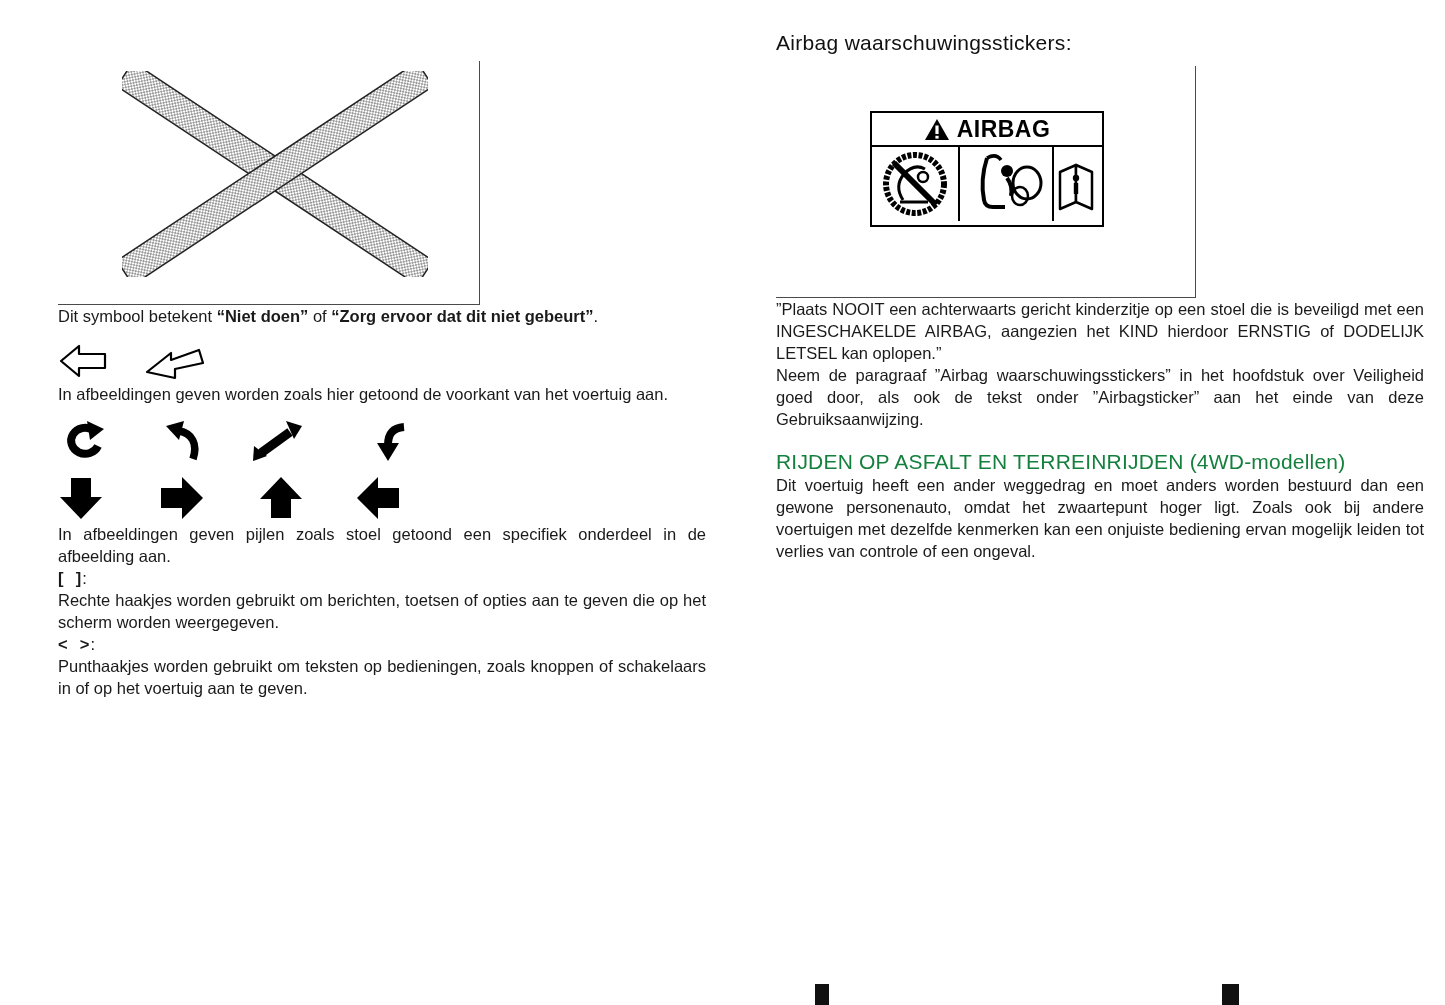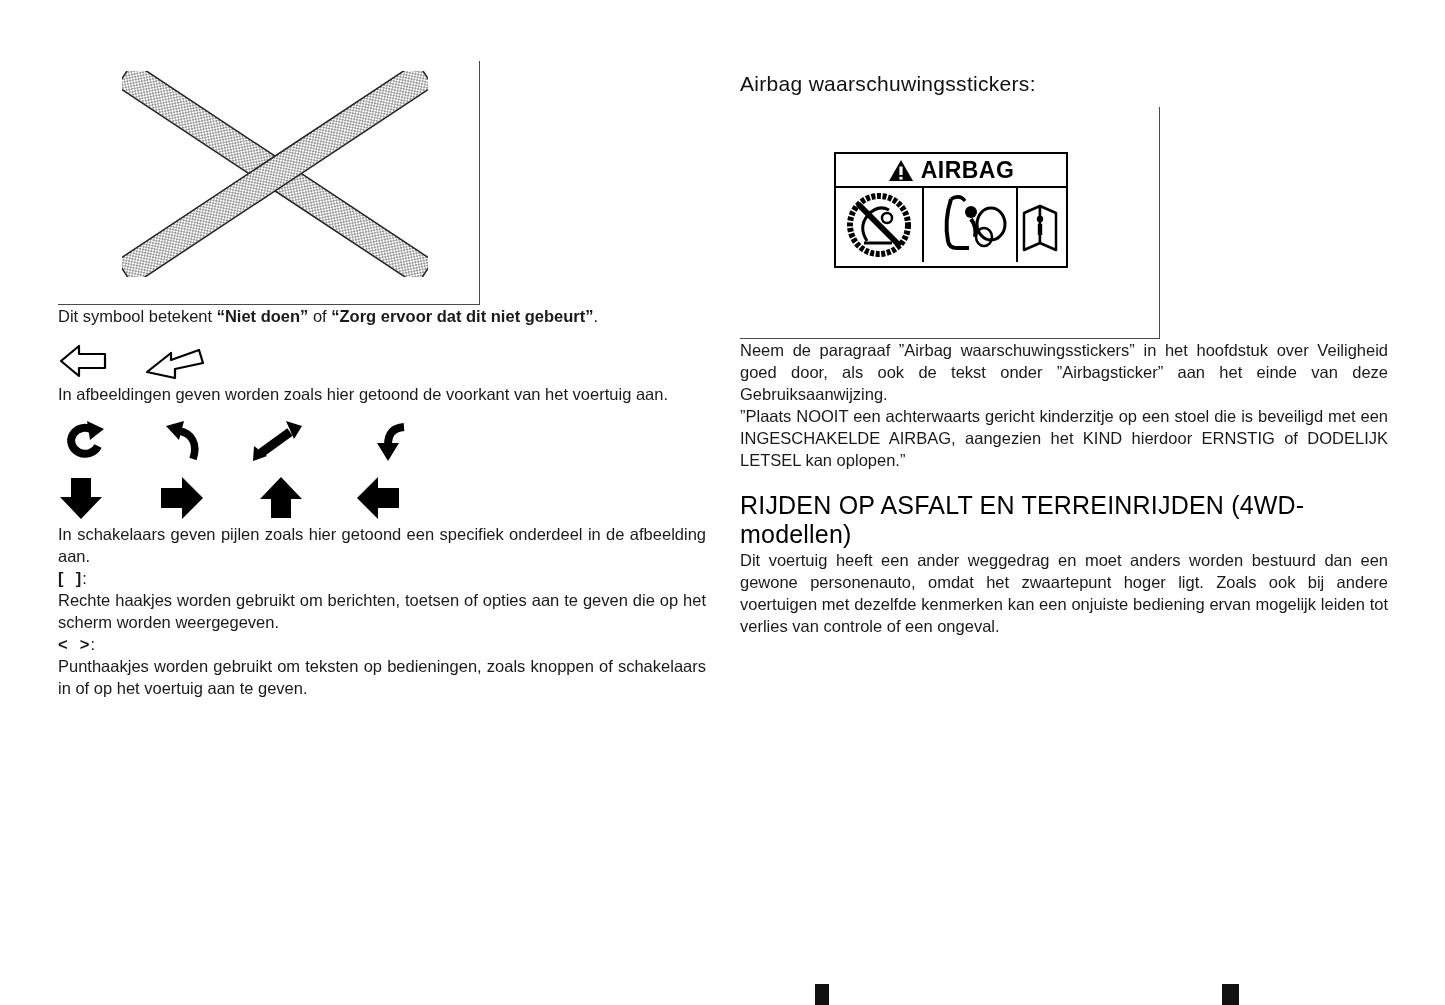--- a/index.html
+++ b/index.html
@@ -6,21 +6,21 @@
   .page{
     position:relative;
     width:1445px;height:1005px;
     background:#ffffff;
     font-family:"Liberation Sans","DejaVu Sans",sans-serif;
     color:#1a1a1a;
     overflow:hidden;
   }
   .col{position:absolute;top:0;}
   .col-left{left:58px;width:648px;margin-top:28px;}
-  .col-right{left:740px;width:648px;margin-top:41px;}
+  .col-right{left:776px;width:648px;}
   p.body{
     margin:0;
     font-size:16.5px;
     line-height:22px;
     text-align:justify;
     color:#1a1a1a;
   }
   
   .fig-frame{
     position:relative;
@@ -58,21 +58,21 @@
   .stk-title{font-weight:700;font-size:23px;letter-spacing:0.5px;color:#000;}
   .stk-row{display:flex;height:74px;}
   .stk-cell{box-sizing:border-box;display:flex;align-items:center;justify-content:center;}
   .stk-c1{width:86px;}
   .stk-c2{width:94px;border-left:2px solid #000;}
   .stk-c3{width:46px;border-left:2px solid #000;}
   .p-warning{margin-top:20px;}
   .p-refer{margin-top:9px;}
   .h-4wd{
     margin:20px 0 0 0;
-    font-size:25px;font-weight:400;letter-spacing:0.2px;color:#000000;
+    font-size:21px;font-weight:400;letter-spacing:0.2px;color:#15803d;
   }
   .p-4wd1{margin-top:10px;}
   .p-4wd2{margin-top:9px;}
   
   .tab-marker{position:absolute;background:#111;}
   .tab-marker.t1{left:815px;top:984px;width:14px;height:21px;}
   .tab-marker.t2{left:1222px;top:984px;width:17px;height:21px;}
 </style>
 </head>
 <body>
@@ -137,21 +137,21 @@
         <polygon points="3,13 24,13 24,2 45,23 24,44 24,33 3,33" fill="#000"></polygon>
       </svg>
       <svg class="ic" style="left:200px" width="46" height="46" viewBox="0 0 46 46">
         <polygon points="13,43 33,43 33,24 44,24 23,2 2,24 13,24" fill="#000"></polygon>
       </svg>
       <svg class="ic" style="left:298px" width="46" height="46" viewBox="0 0 46 46">
         <polygon points="43,13 22,13 22,2 1,23 22,44 22,33 43,33" fill="#000"></polygon>
       </svg>
     </div>
 
-    <p class="body after-icons">In schakelaars geven pijlen zoals hier getoond een specifiek onderdeel in de afbeelding aan.</p>
+    <p class="body after-icons">In afbeeldingen geven pijlen zoals stoel getoond een specifiek onderdeel in de afbeelding aan.</p>
 
     <p class="body notation"><b>[&nbsp;&nbsp;]</b><span>:</span></p>
     <p class="body notation-p">Rechte haakjes worden gebruikt om berichten, toetsen of opties aan te geven die op het scherm worden weergegeven.</p>
 
     <p class="body notation"><b>&lt;&nbsp;&nbsp;&gt;</b><span>:</span></p>
     <p class="body notation-p">Punthaakjes worden gebruikt om teksten op bedieningen, zoals knoppen of schakelaars in of op het voertuig aan te geven.</p>
 
   </div>
 
   <div class="col col-right">
@@ -193,22 +193,22 @@
               <path d="M4,22 L20,15 L20,52 L4,59 Z" fill="#fff" stroke="#000" stroke-width="2.5" stroke-linejoin="round"></path>
               <path d="M36,22 L20,15 L20,52 L36,59 Z" fill="#fff" stroke="#000" stroke-width="2.5" stroke-linejoin="round"></path>
               <circle cx="20" cy="28" r="3.2" fill="#000"></circle>
               <rect x="17.8" y="33" width="4.4" height="11" fill="#000"></rect>
             </svg>
           </div>
         </div>
       </div>
     </div>
 
+    <p class="body p-warning">”Plaats NOOIT een achterwaarts gericht kinderzitje op een stoel die is beveiligd met een INGESCHAKELDE AIRBAG, aangezien het KIND hierdoor ERNSTIG of DODELIJK LETSEL kan oplopen.”</p>
     <p class="body p-refer">Neem de paragraaf ”Airbag waarschuwingsstickers” in het hoofdstuk over Veiligheid goed door, als ook de tekst onder ”Airbagsticker” aan het einde van deze Gebruiksaanwijzing.</p>
-    <p class="body p-warning">”Plaats NOOIT een achterwaarts gericht kinderzitje op een stoel die is beveiligd met een INGESCHAKELDE AIRBAG, aangezien het KIND hierdoor ERNSTIG of DODELIJK LETSEL kan oplopen.”</p>
 
     <h2 class="h-4wd">RIJDEN OP ASFALT EN TERREINRIJDEN (4WD-modellen)</h2>
 
     <p class="body p-4wd1">Dit voertuig heeft een ander weggedrag en moet anders worden bestuurd dan een gewone personenauto, omdat het zwaartepunt hoger ligt. Zoals ook bij andere voertuigen met dezelfde kenmerken kan een onjuiste bediening ervan mogelijk leiden tot verlies van controle of een ongeval.</p>
 
   </div>
 
   <div class="tab-marker t1"></div>
   <div class="tab-marker t2"></div>
 

